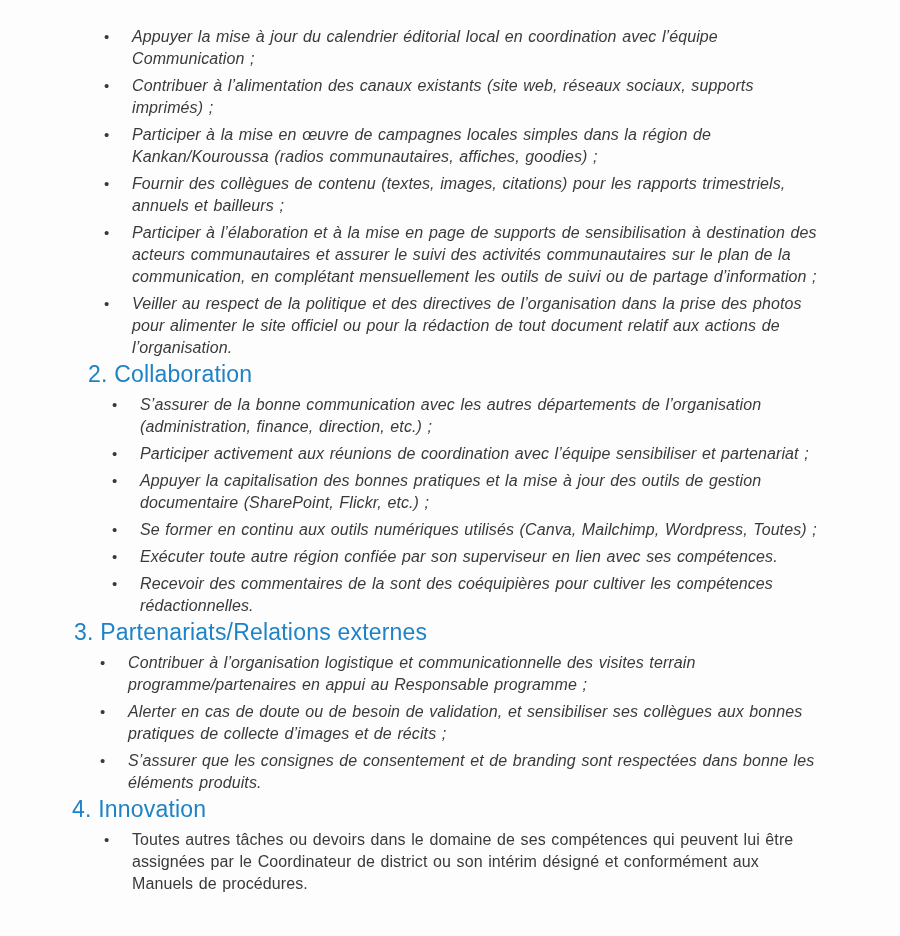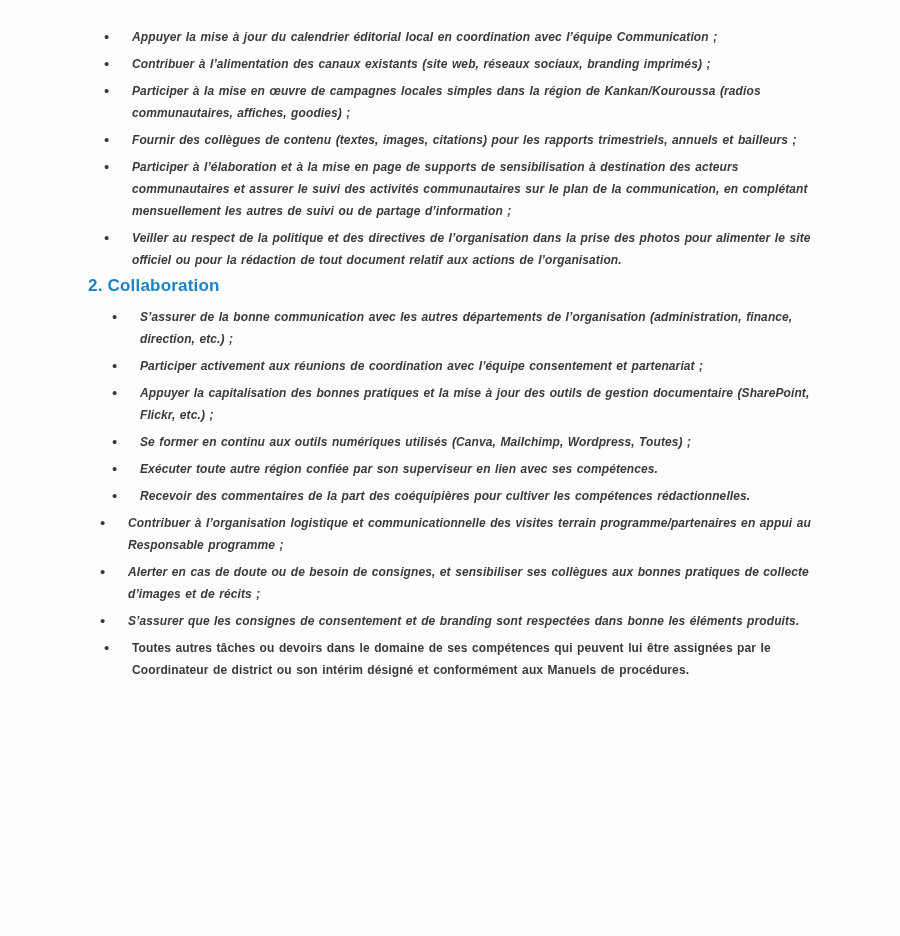--- a/index.html
+++ b/index.html
@@ -16,22 +16,22 @@
   .page {
     width: 900px; height: 936px;
     padding: 26px 40px 20px 72px;
     background: var(--page-bg);
     font-family: "Liberation Sans", sans-serif;
     color: var(--body-color);
   }
   .doc-section { margin: 0; }
   .section-heading {
     color: var(--heading-color);
-    font-size: 17px;
-    font-weight: bold;
+    font-size: 23px;
+    font-weight: normal;
     line-height: 20px;
     margin-bottom: 10px;
     letter-spacing: 0.2px;
   }
   
   .doc-section:nth-child(2) .section-heading { margin-left: 16px; }
   .doc-section:nth-child(3) .section-heading { margin-left: 2px; }
   .bullet-list {
     list-style: none;
     margin-left: 32px;
@@ -42,112 +42,113 @@
     margin-bottom: 5px;
   }
   .bullet {
     flex: 0 0 28px;
     font-size: 15px;
     line-height: 22px;
     font-style: normal;
   }
   .bullet-text {
     width: 690px;
-    font-size: 12px;
+    font-size: 16px;
     line-height: 22px;
     font-style: italic;
     letter-spacing: 0.1px;
     word-spacing: 1px;
-    font-weight: bold;
   }
   
   .doc-section:nth-child(4) .bullet-text { font-style: normal; }
   
   .doc-section:nth-child(2) .bullet-list { margin-left: 40px; }
   .doc-section:nth-child(3) .bullet-list { margin-left: 28px; }
 </style>
 </head>
 <body>
 
 <div class="page">
   <div>
       <section class="doc-section">
         <ul class="bullet-list">
           <li class="bullet-item">
             <span class="bullet">•</span>
             <span class="bullet-text">Appuyer la mise à jour du calendrier éditorial local en coordination avec l’équipe Communication ;</span>
           </li>
           <li class="bullet-item">
             <span class="bullet">•</span>
-            <span class="bullet-text">Contribuer à l’alimentation des canaux existants (site web, réseaux sociaux, branding imprimés) ;</span>
+            <span class="bullet-text">Contribuer à l’alimentation des canaux existants (site web, réseaux sociaux, supports imprimés) ;</span>
           </li>
           <li class="bullet-item">
             <span class="bullet">•</span>
             <span class="bullet-text">Participer à la mise en œuvre de campagnes locales simples dans la région de Kankan/Kouroussa (radios communautaires, affiches, goodies) ;</span>
           </li>
           <li class="bullet-item">
             <span class="bullet">•</span>
             <span class="bullet-text">Fournir des collègues de contenu (textes, images, citations) pour les rapports trimestriels, annuels et bailleurs ;</span>
           </li>
           <li class="bullet-item">
             <span class="bullet">•</span>
-            <span class="bullet-text">Participer à l’élaboration et à la mise en page de supports de sensibilisation à destination des acteurs communautaires et assurer le suivi des activités communautaires sur le plan de la communication, en complétant mensuellement les autres de suivi ou de partage d’information ;</span>
+            <span class="bullet-text">Participer à l’élaboration et à la mise en page de supports de sensibilisation à destination des acteurs communautaires et assurer le suivi des activités communautaires sur le plan de la communication, en complétant mensuellement les outils de suivi ou de partage d’information ;</span>
           </li>
           <li class="bullet-item">
             <span class="bullet">•</span>
             <span class="bullet-text">Veiller au respect de la politique et des directives de l’organisation dans la prise des photos pour alimenter le site officiel ou pour la rédaction de tout document relatif aux actions de l’organisation.</span>
           </li>
         </ul>
       </section>
       <section class="doc-section">
         <h2 class="section-heading">2. Collaboration</h2>
         <ul class="bullet-list">
           <li class="bullet-item">
             <span class="bullet">•</span>
             <span class="bullet-text">S’assurer de la bonne communication avec les autres départements de l’organisation (administration, finance, direction, etc.) ;</span>
           </li>
           <li class="bullet-item">
             <span class="bullet">•</span>
-            <span class="bullet-text">Participer activement aux réunions de coordination avec l’équipe consentement et partenariat ;</span>
+            <span class="bullet-text">Participer activement aux réunions de coordination avec l’équipe sensibiliser et partenariat ;</span>
           </li>
           <li class="bullet-item">
             <span class="bullet">•</span>
             <span class="bullet-text">Appuyer la capitalisation des bonnes pratiques et la mise à jour des outils de gestion documentaire (SharePoint, Flickr, etc.) ;</span>
           </li>
           <li class="bullet-item">
             <span class="bullet">•</span>
             <span class="bullet-text">Se former en continu aux outils numériques utilisés (Canva, Mailchimp, Wordpress, Toutes) ;</span>
           </li>
           <li class="bullet-item">
             <span class="bullet">•</span>
             <span class="bullet-text">Exécuter toute autre région confiée par son superviseur en lien avec ses compétences.</span>
           </li>
           <li class="bullet-item">
             <span class="bullet">•</span>
-            <span class="bullet-text">Recevoir des commentaires de la part des coéquipières pour cultiver les compétences rédactionnelles.</span>
+            <span class="bullet-text">Recevoir des commentaires de la sont des coéquipières pour cultiver les compétences rédactionnelles.</span>
           </li>
         </ul>
       </section>
       <section class="doc-section">
+        <h2 class="section-heading">3. Partenariats/Relations externes</h2>
         <ul class="bullet-list">
           <li class="bullet-item">
             <span class="bullet">•</span>
             <span class="bullet-text">Contribuer à l’organisation logistique et communicationnelle des visites terrain programme/partenaires en appui au Responsable programme ;</span>
           </li>
           <li class="bullet-item">
             <span class="bullet">•</span>
-            <span class="bullet-text">Alerter en cas de doute ou de besoin de consignes, et sensibiliser ses collègues aux bonnes pratiques de collecte d’images et de récits ;</span>
+            <span class="bullet-text">Alerter en cas de doute ou de besoin de validation, et sensibiliser ses collègues aux bonnes pratiques de collecte d’images et de récits ;</span>
           </li>
           <li class="bullet-item">
             <span class="bullet">•</span>
             <span class="bullet-text">S’assurer que les consignes de consentement et de branding sont respectées dans bonne les éléments produits.</span>
           </li>
         </ul>
       </section>
       <section class="doc-section">
+        <h2 class="section-heading">4. Innovation</h2>
         <ul class="bullet-list">
           <li class="bullet-item">
             <span class="bullet">•</span>
             <span class="bullet-text">Toutes autres tâches ou devoirs dans le domaine de ses compétences qui peuvent lui être assignées par le Coordinateur de district ou son intérim désigné et conformément aux Manuels de procédures.</span>
           </li>
         </ul>
       </section>
     </div>
 </div>
 

